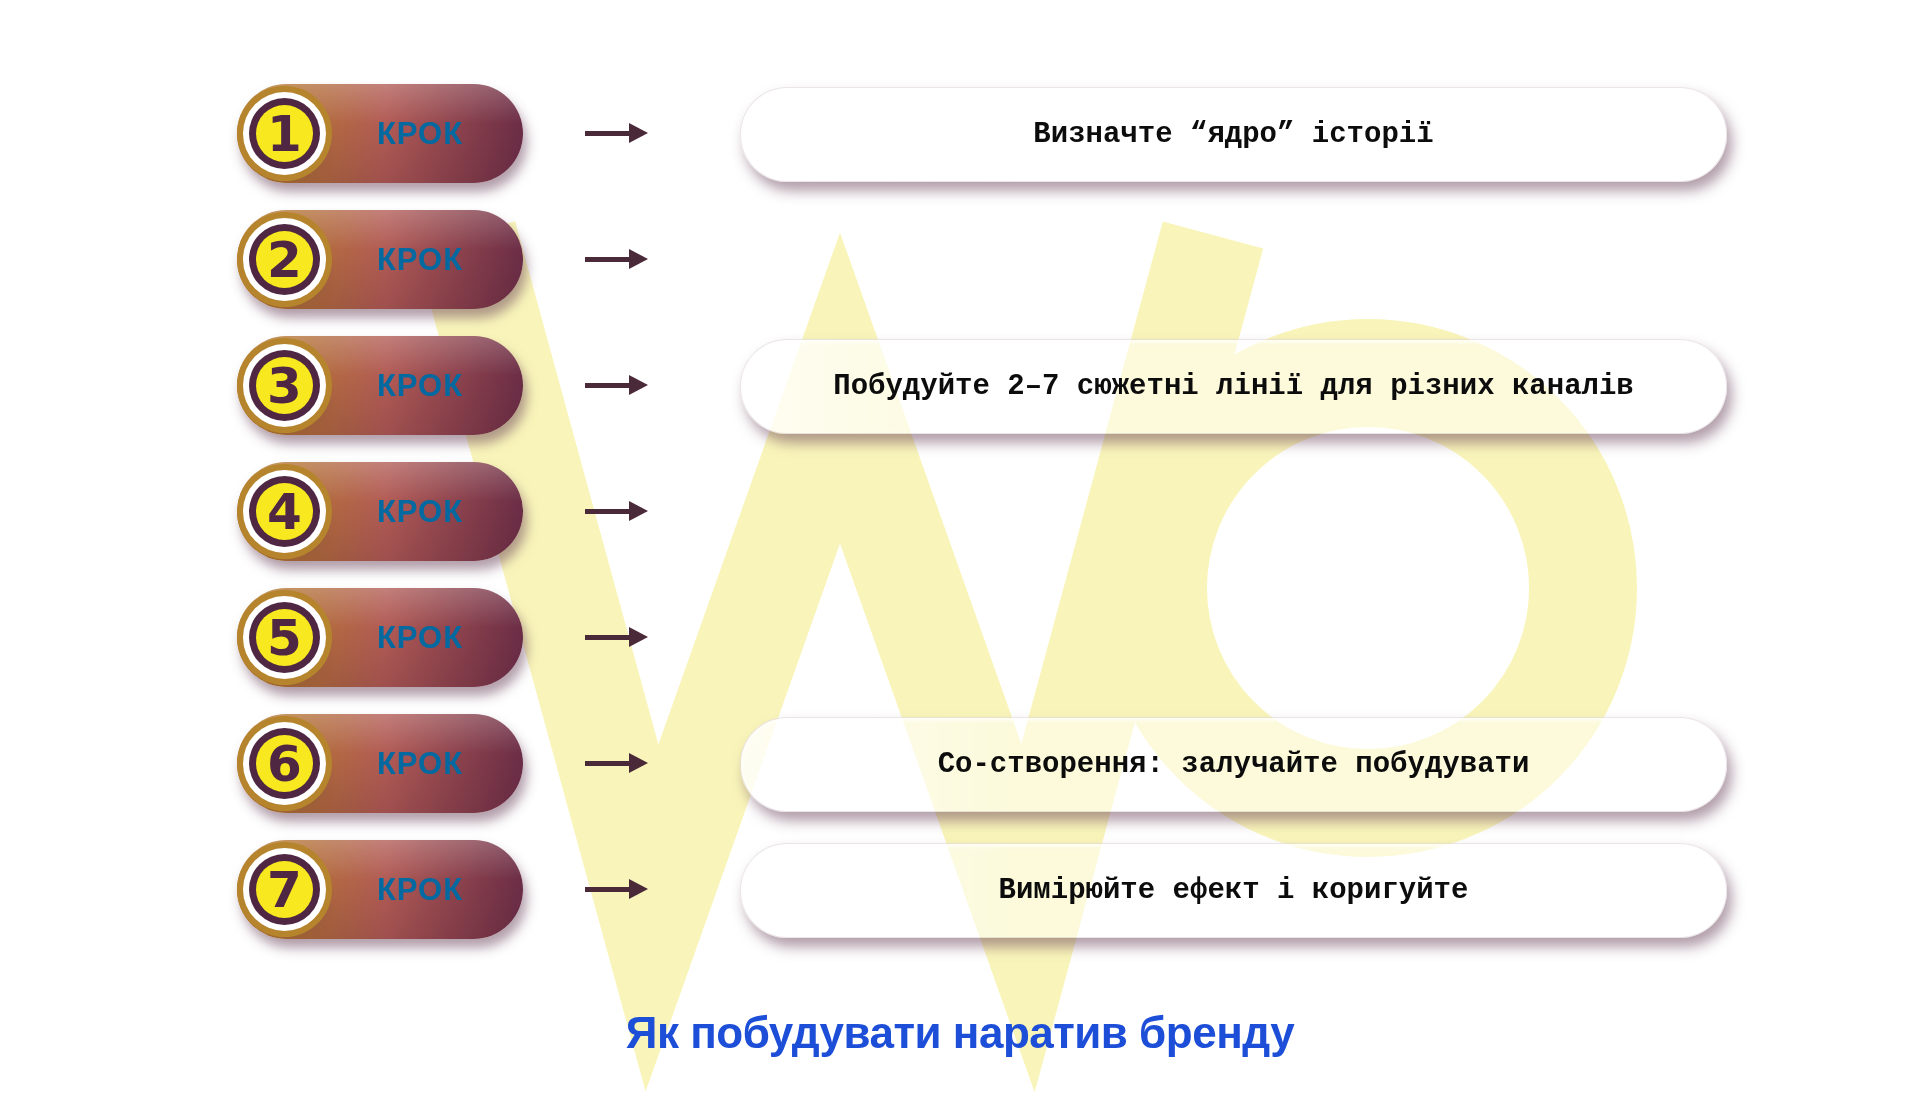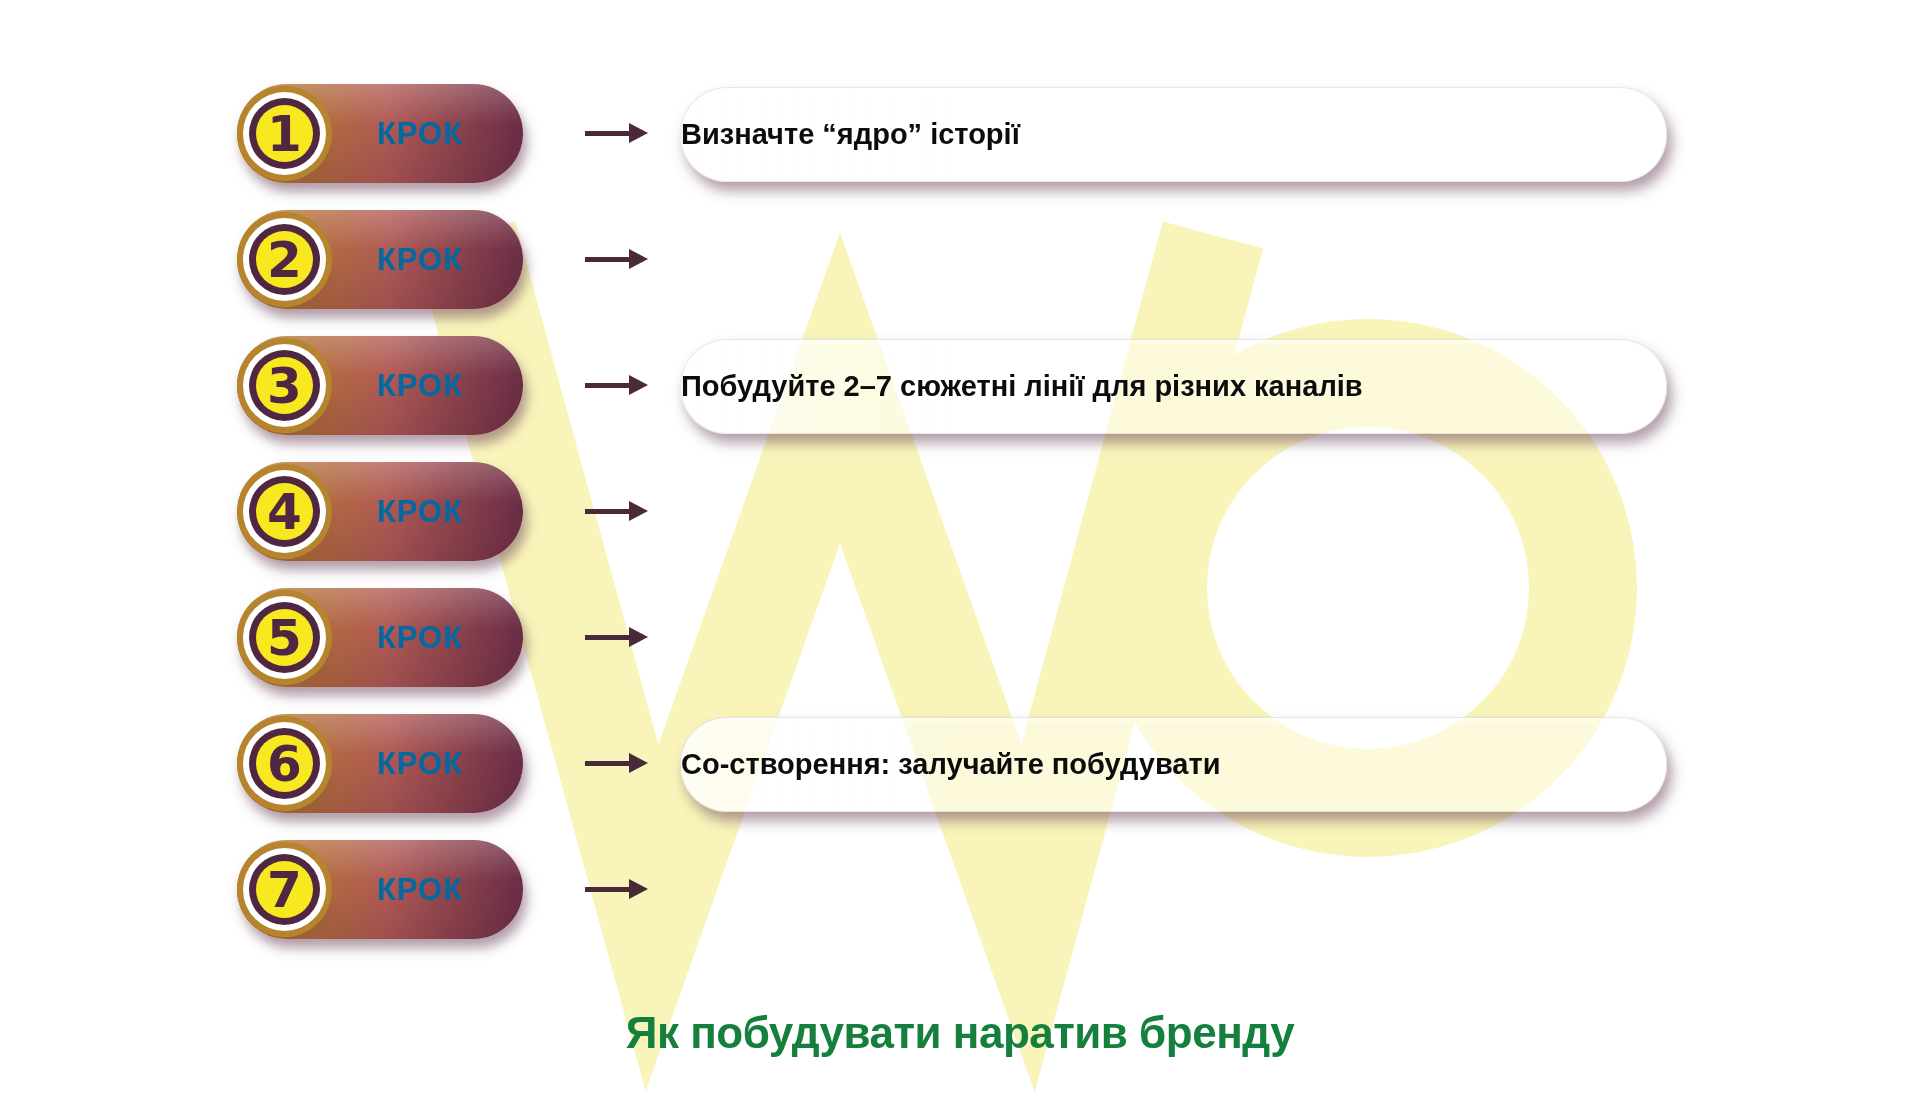--- a/index.html
+++ b/index.html
@@ -55,34 +55,34 @@
     position:absolute; left:0; top:47px; width:46px; height:5px;
     background:var(--arrow,#4a2938);
   }
   .arrow .head {
     position:absolute; left:44px; top:39px; width:0; height:0;
     border-left:19px solid var(--arrow,#4a2938);
     border-top:10px solid transparent; border-bottom:10px solid transparent;
   }
 
   .box {
-    position:absolute; left:680px; top:3px; width:985px; height:93px;
+    position:absolute; left:740px; top:3px; width:985px; height:93px;
     border-radius:47px;
     background:linear-gradient(90deg, rgba(255,255,255,.82) 0%,
       rgba(255,255,255,.48) 28%, rgba(255,255,255,.48) 100%);
     border:1px solid rgba(130,95,115,.16);
     box-shadow:5px 9px 13px rgba(101,62,85,.5),
                inset 0 2px 4px rgba(255,255,255,.9);
-    display:flex; align-items:center; justify-content:flex-start;
+    display:flex; align-items:center; justify-content:center;font-family:Liberation Mono, monospace;
   }
   .box span { font-size:29px; font-weight:bold; color:var(--text,#0c0c0c); }
 
   .title {
     position:absolute; top:1008px; left:0; width:1920px; text-align:center;
-    font-size:44px; font-weight:bold; color:#15803d; letter-spacing:-.5px;
+    font-size:44px; font-weight:bold; color:#1d4ed8; letter-spacing:-.5px;
   }
 </style>
 </head>
 <body>
 
 <div class="canvas">
 
   <svg class="watermark" viewBox="0 0 1920 1097">
     <path d="M465 235 L652 918 L840 388 L1028 918 L1213 235" fill="none" style="stroke:var(--watermark-yellow,#f9f5ba)" stroke-width="104" stroke-miterlimit="12"></path>
     <circle cx="1368" cy="588" r="215" fill="none" style="stroke:var(--watermark-yellow,#f9f5ba)" stroke-width="108"></circle>
@@ -172,17 +172,20 @@
   <div class="row r6">
     <div class="pill"></div>
     <div class="badge">
       <span>7</span>
     </div>
     <div class="krok">КРОК</div>
     <div class="arrow">
       <span class="shaft"></span>
       <span class="head"></span>
     </div>
+    <div class="box">
+      <span>Вимірюйте ефект і коригуйте</span>
+    </div>
   </div>
 
   <div class="title">Як побудувати наратив бренду</div>
 
 </div>
 
 </body></html>

